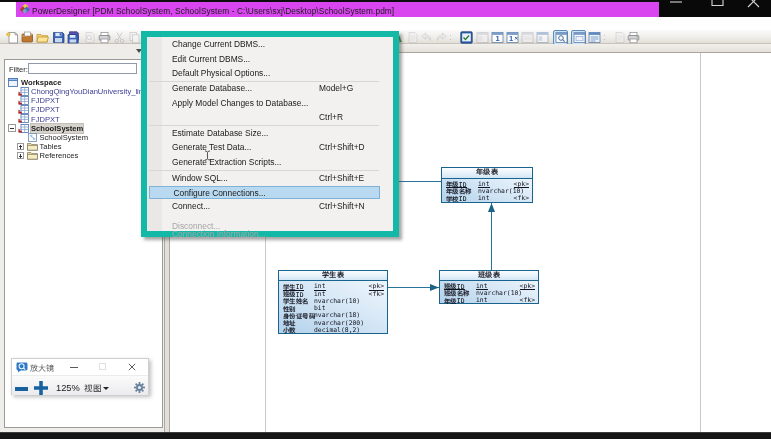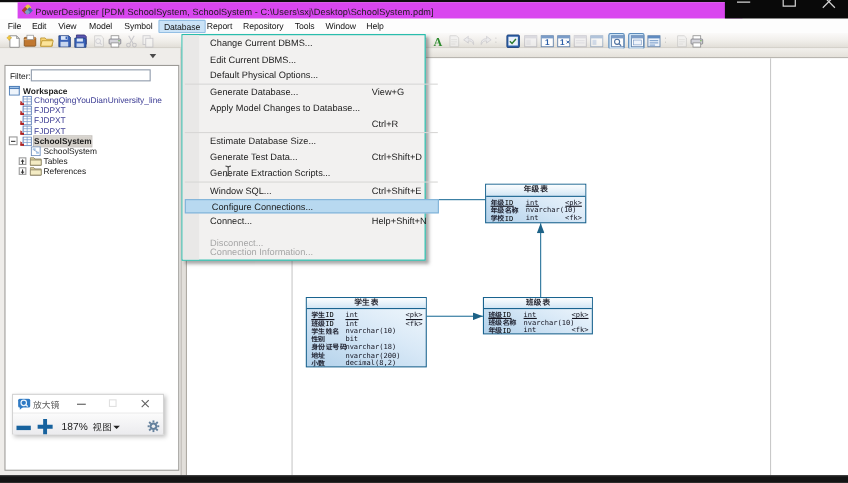--- a/index.html
+++ b/index.html
@@ -60,22 +60,22 @@
   .dtable .thead { position:absolute; left:0; top:0; width:100%; border-bottom:1px solid #19638f;
       background:linear-gradient(180deg,#fbfdfe 0%,#e4f0f9 60%,#d2e5f4 100%); text-align:center; line-height:9px; }
   .dtable .thead .ttl { display:inline-block; font-size:7.2px; line-height:8px; }
   .dcol { position:absolute; white-space:nowrap; font-size:6.4px; line-height:7.2px; height:7.4px; }
   .mono { font-family:"DejaVu Sans Mono","Liberation Mono",monospace; }
   .u { border-bottom:0.8px solid #13131f; }
   .refline { position:absolute; background:#27739b; }
   .arrow { position:absolute; }
 
   
-  #dropdown { left:141px; top:30.5px; width:222px; height:206px; background:#f2f1f0; border:1px solid #14b8a6;
-     box-shadow:3px 3px 3px rgba(80,80,80,0.5);margin-left:24px; }
+  #dropdown { left:141px; top:30.5px; width:258px; height:206px; background:#f2f1f0; border:6px solid #14b8a6;
+     box-shadow:3px 3px 3px rgba(80,80,80,0.5); }
   #dropdown .gutter { position:absolute; left:0; top:0; width:15px; height:100%; background:#e9e8e7; }
   .ditem { position:absolute; left:1px; width:231px; height:14px; font-size:8.4px; color:#1a1a1a; line-height:14px; }
   .ditem .dl { position:absolute; left:24px; }
   .ditem .ds { position:absolute; left:171px; }
   .ditem.disabled { color:#a5a5a5; }
   .ditem.hl { background:#b8d9f0; border:1px solid #7fb2d8; height:13.5px; line-height:12.5px; left:1.5px; width:231px; }
   .dsep { position:absolute; left:2px; width:230px; height:1px; background:#d8d7d6; }
 
   
   #magnifier { left:11px; top:358px; width:138px; height:36.5px; background:#fff; border:1px solid #cfcfcf;
@@ -115,33 +115,20 @@
         <line x1="11" y1="2" x2="23" y2="2"></line>
       </g>
       <path d="M53 -3 V5.5 H64 V-3" stroke="#d4d4d4" stroke-width="1.1" fill="none"></path>
       <g stroke="#d4d4d4" stroke-width="1.1">
         <line x1="89" y1="-4" x2="100" y2="7"></line>
         <line x1="100" y1="-4" x2="89" y2="7"></line>
       </g>
     </svg>
   </div>
 
-  <div class="abs" id="menubar">
-      <div class="menu-item" style="left: 3px;">File</div>
-      <div class="menu-item" style="left: 25px;">Edit</div>
-      <div class="menu-item" style="left: 49px;">View</div>
-      <div class="menu-item" style="left: 77px;">Model</div>
-      <div class="menu-item" style="left: 109px;">Symbol</div>
-      <div class="menu-item active" style="left: 144px;">Database</div>
-      <div class="menu-item" style="left: 184px;">Report</div>
-      <div class="menu-item" style="left: 217px;">Repository</div>
-      <div class="menu-item" style="left: 264px;">Tools</div>
-      <div class="menu-item" style="left: 292px;">Window</div>
-      <div class="menu-item" style="left: 329px;">Help</div>
-    </div>
 
   <div class="abs" id="toolbar">
       <div class="tbi" style="left: 6px;">
         <svg viewBox="0 0 13 13">
           <path d="M3 1.5 h6 l2.5 2.5 v8 h-8.5 Z" fill="#fff" stroke="#8a8a8a" stroke-width="0.8"></path>
           <path d="M9 1.5 l2.5 2.5 h-2.5 Z" fill="#d8d8d8" stroke="#8a8a8a" stroke-width="0.6"></path>
           <path d="M1.2 0.5 l1 1.8 1.8 1 -1.8 1 -1 1.8 -1-1.8 -1.8-1 1.8-1 Z" fill="#f3c93f" stroke="#c89b20" stroke-width="0.5" transform="translate(1.3,0.6) scale(0.85)"></path>
         </svg>
       </div>
       <div class="tbi" style="left: 21px;">
@@ -625,21 +612,21 @@
           <span class="dl">Change Current DBMS...</span>
         </div>
         <div class="ditem" style="top: 15px;">
           <span class="dl">Edit Current DBMS...</span>
         </div>
         <div class="ditem" style="top: 29.5px;">
           <span class="dl">Default Physical Options...</span>
         </div>
         <div class="ditem" style="top: 44.5px;">
           <span class="dl">Generate Database...</span>
-          <span class="ds">View+G</span>
+          <span class="ds">Model+G</span>
         </div>
         <div class="ditem" style="top: 59px;">
           <span class="dl">Apply Model Changes to Database...</span>
         </div>
         <div class="ditem" style="top: 73.5px;">
           <span class="ds">Ctrl+R</span>
         </div>
         <div class="ditem" style="top: 89px;">
           <span class="dl">Estimate Database Size...</span>
         </div>
@@ -652,21 +639,21 @@
         </div>
         <div class="ditem" style="top: 134px;">
           <span class="dl">Window SQL...</span>
           <span class="ds">Ctrl+Shift+E</span>
         </div>
         <div class="ditem hl" style="top: 149px;">
           <span class="dl">Configure Connections...</span>
         </div>
         <div class="ditem" style="top: 162.5px;">
           <span class="dl">Connect...</span>
-          <span class="ds">Help+Shift+N</span>
+          <span class="ds">Ctrl+Shift+N</span>
         </div>
         <div class="ditem disabled" style="top: 182px;">
           <span class="dl">Disconnect...</span>
         </div>
         <div class="ditem disabled" style="top: 190.5px;">
           <span class="dl">Connection Information...</span>
         </div>
         <div class="dsep" style="top: 44px;"></div>
         <div class="dsep" style="top: 88.5px;"></div>
         <div class="dsep" style="top: 133.5px;"></div>
@@ -701,21 +688,21 @@
           </svg>
       </span>
     </div>
     <div id="mag-body">
       <span class="abs" style="left:3px;top:11px;width:13px;height:3.8px;background:#17629e;"></span>
       <span class="abs" style="left:22px;top:4.5px;width:14px;height:14px;">
         <svg width="14" height="14" viewBox="0 0 15 15">
             <path d="M5.6 0 h3.8 v5.6 h5.6 v3.8 h-5.6 v5.6 h-3.8 v-5.6 h-5.6 v-3.8 h5.6 Z" fill="#17629e"></path>
           </svg>
       </span>
-      <span id="mag-zoom">187%</span>
+      <span id="mag-zoom">125%</span>
       <span id="mag-view" class="cjk"><svg width="8.6" height="8.6" viewBox="0 -88 100 100" style="display: inline-block; vertical-align: -1.118px;">
             <path d="M45 79V26H52V72H83V26H91V79ZM15 80C19 76 23 71 25 67L31 71C29 75 25 80 21 84ZM64 65V45C64 30 61 11 35 -2C37 -4 39 -6 40 -8C55 0 63 10 67 21V2C67 -5 70 -6 77 -6H86C94 -6 96 -2 96 13C95 14 92 15 90 16C90 2 89 -1 86 -1H78C75 -1 74 0 74 3V28H69C70 34 71 40 71 45V65ZM6 67V60H30C25 47 14 35 4 28C5 26 7 22 7 20C11 23 15 27 19 31V-8H26V35C30 31 34 25 36 22L41 28C39 30 32 38 28 42C33 49 37 57 40 64L36 67L34 67Z" transform="scale(1,-1)" fill="#333"></path>
           </svg><svg width="8.6" height="8.6" viewBox="0 -88 100 100" style="display: inline-block; vertical-align: -1.118px;">
             <path d="M38 28C46 26 56 23 61 20L64 25C59 28 49 31 41 32ZM28 15C41 14 59 10 68 6L72 12C62 15 44 19 31 20ZM8 80V-8H16V-4H84V-8H92V80ZM16 3V73H84V3ZM41 71C36 63 28 55 19 50C21 49 23 46 24 45C28 47 31 50 34 52C37 49 40 46 44 43C36 39 26 36 17 35C19 33 20 30 21 28C31 31 41 34 51 40C59 35 69 32 78 30C79 31 81 34 82 35C74 37 65 40 57 43C64 48 71 54 75 61L71 63L70 63H44C45 65 46 67 48 69ZM38 56 38 57H64C61 53 56 50 51 46C46 49 41 53 38 56Z" transform="scale(1,-1)" fill="#333"></path>
           </svg></span>
       <span id="mag-view-arrow"></span>
       <span class="abs" style="left:122px;top:6px;width:11px;height:11px;">
         <svg width="11" height="11" viewBox="0 0 13 13">
           <g fill="#64809c">
             <circle cx="6.5" cy="6.5" r="4.1"></circle>

